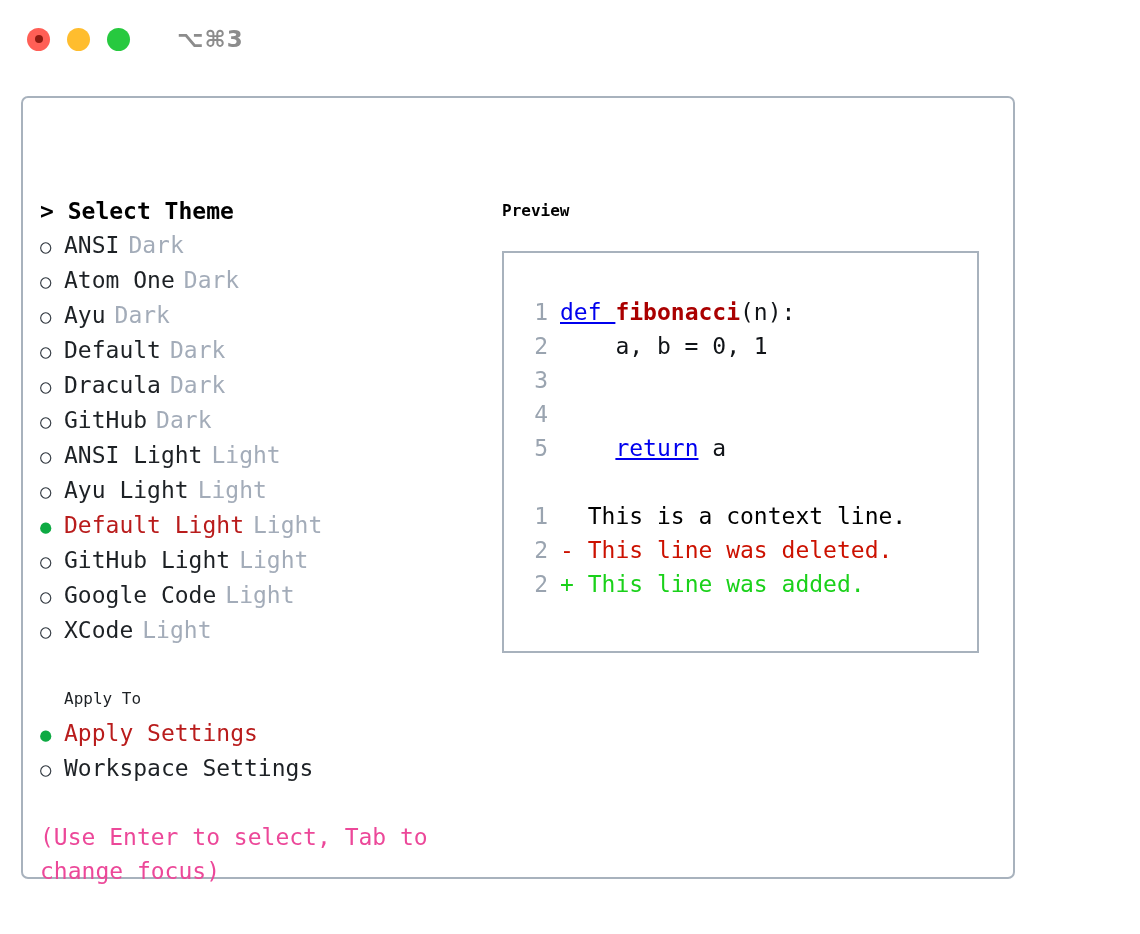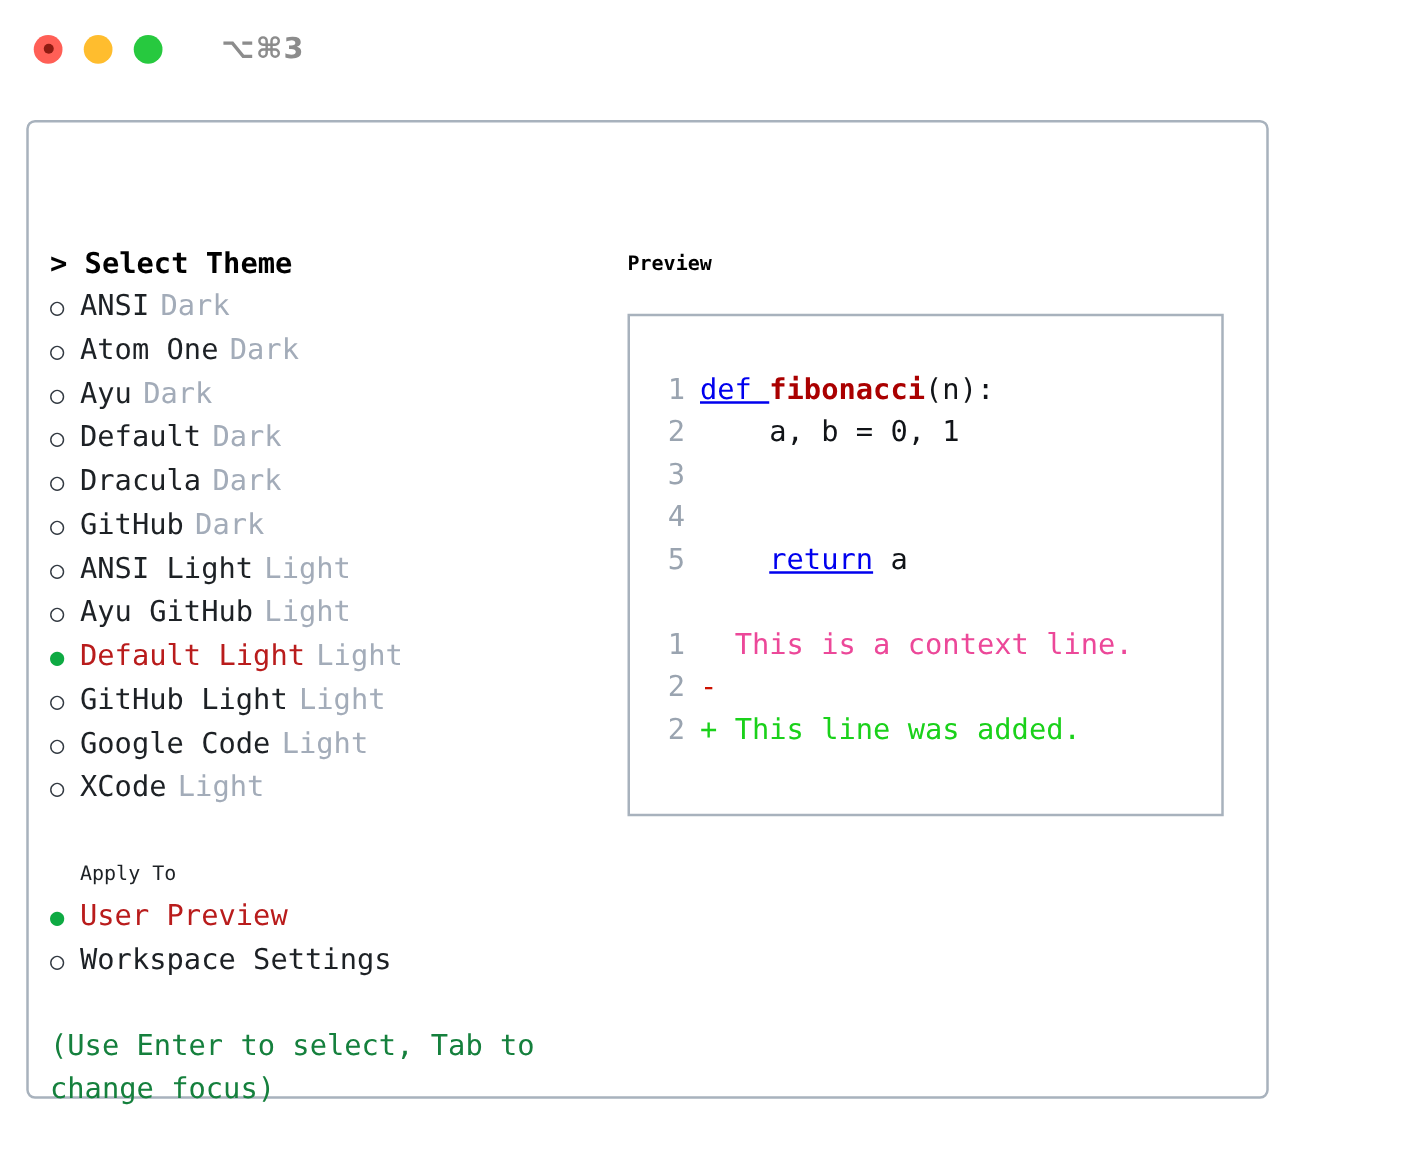--- a/index.html
+++ b/index.html
@@ -133,21 +133,21 @@
     font-size: 16px;
     color: #1d2125;
     line-height: 34px;
     padding-left: 24px;
     white-space: pre;
   }
 
   .hint {
     margin-top: 34px;
     font-size: 23px;
-    color: #15803d;
+    color: #ec4899;
     line-height: 34px;
     width: 400px;
     word-spacing: 0px;
   }
 
   
   .right-col {
     position: absolute;
     left: 479px;
     top: 52px;
@@ -178,21 +178,21 @@
   .lineno {
     color: #9aa4b0;
     width: 26px;
     text-align: right;
     flex: none;
     margin-right: 12px;
   }
   .kw   { color: #0000ee; text-decoration: underline; }
   .fn   { color: #aa0000; font-weight: bold; }
   .plain{ color: #111418; }
-  .ctx  { color: #ec4899; }
+  .ctx  { color: #000000; }
   .del  { color: #cc1100; }
   .add  { color: #1ad11a; }
 
   .blank-line { height: 34px; }
 </style>
 </head>
 <body>
 
 <div class="window">
 
@@ -211,52 +211,52 @@
       <div class="left-col">
         <div class="section-head">&gt; Select Theme</div>
         <div id="theme-list">
             <div class="opt-row"><span class="marker">○</span><span class="opt-name">ANSI</span><span class="opt-cat">Dark</span></div>
             <div class="opt-row"><span class="marker">○</span><span class="opt-name">Atom One</span><span class="opt-cat">Dark</span></div>
             <div class="opt-row"><span class="marker">○</span><span class="opt-name">Ayu</span><span class="opt-cat">Dark</span></div>
             <div class="opt-row"><span class="marker">○</span><span class="opt-name">Default</span><span class="opt-cat">Dark</span></div>
             <div class="opt-row"><span class="marker">○</span><span class="opt-name">Dracula</span><span class="opt-cat">Dark</span></div>
             <div class="opt-row"><span class="marker">○</span><span class="opt-name">GitHub</span><span class="opt-cat">Dark</span></div>
             <div class="opt-row"><span class="marker">○</span><span class="opt-name">ANSI Light</span><span class="opt-cat">Light</span></div>
-            <div class="opt-row"><span class="marker">○</span><span class="opt-name">Ayu GitHub</span><span class="opt-cat">Light</span></div>
+            <div class="opt-row"><span class="marker">○</span><span class="opt-name">Ayu Light</span><span class="opt-cat">Light</span></div>
             <div class="opt-row selected"><span class="marker sel">●</span><span class="opt-name">Default Light</span><span class="opt-cat">Light</span></div>
             <div class="opt-row"><span class="marker">○</span><span class="opt-name">GitHub Light</span><span class="opt-cat">Light</span></div>
             <div class="opt-row"><span class="marker">○</span><span class="opt-name">Google Code</span><span class="opt-cat">Light</span></div>
             <div class="opt-row"><span class="marker">○</span><span class="opt-name">XCode</span><span class="opt-cat">Light</span></div>
           </div>
 
         <div class="spacer"></div>
 
         <div class="apply-head">Apply To</div>
         <div id="apply-list">
-            <div class="opt-row selected"><span class="marker sel">●</span><span class="opt-name">User Preview</span></div>
+            <div class="opt-row selected"><span class="marker sel">●</span><span class="opt-name">Apply Settings</span></div>
             <div class="opt-row"><span class="marker">○</span><span class="opt-name">Workspace Settings</span></div>
           </div>
 
         <div class="hint">(Use Enter to select, Tab to change focus)</div>
       </div>
 
       <div class="right-col">
         <div class="preview-title">Preview</div>
         <div class="preview-box">
           <div id="code-preview">
               <div class="code-line"><span class="lineno">1</span><span><span class="kw">def </span><span class="fn">fibonacci</span><span class="plain">(n):</span></span></div>
               <div class="code-line"><span class="lineno">2</span><span><span class="plain">    a, b = 0, 1</span></span></div>
               <div class="code-line"><span class="lineno">3</span></div>
               <div class="code-line"><span class="lineno">4</span></div>
               <div class="code-line"><span class="lineno">5</span><span><span class="plain">    </span><span class="kw">return</span><span class="plain"> a</span></span></div>
             </div>
           <div class="blank-line"></div>
           <div id="diff-preview">
               <div class="code-line"><span class="lineno">1</span><span class="ctx"> </span><span class="ctx"> This is a context line.</span></div>
-              <div class="code-line"><span class="lineno">2</span><span class="del">-</span></div>
+              <div class="code-line"><span class="lineno">2</span><span class="del">-</span><span class="del"> This line was deleted.</span></div>
               <div class="code-line"><span class="lineno">2</span><span class="add">+</span><span class="add"> This line was added.</span></div>
             </div>
         </div>
       </div>
 
     </div>
   </div>
 
 </div>
 

